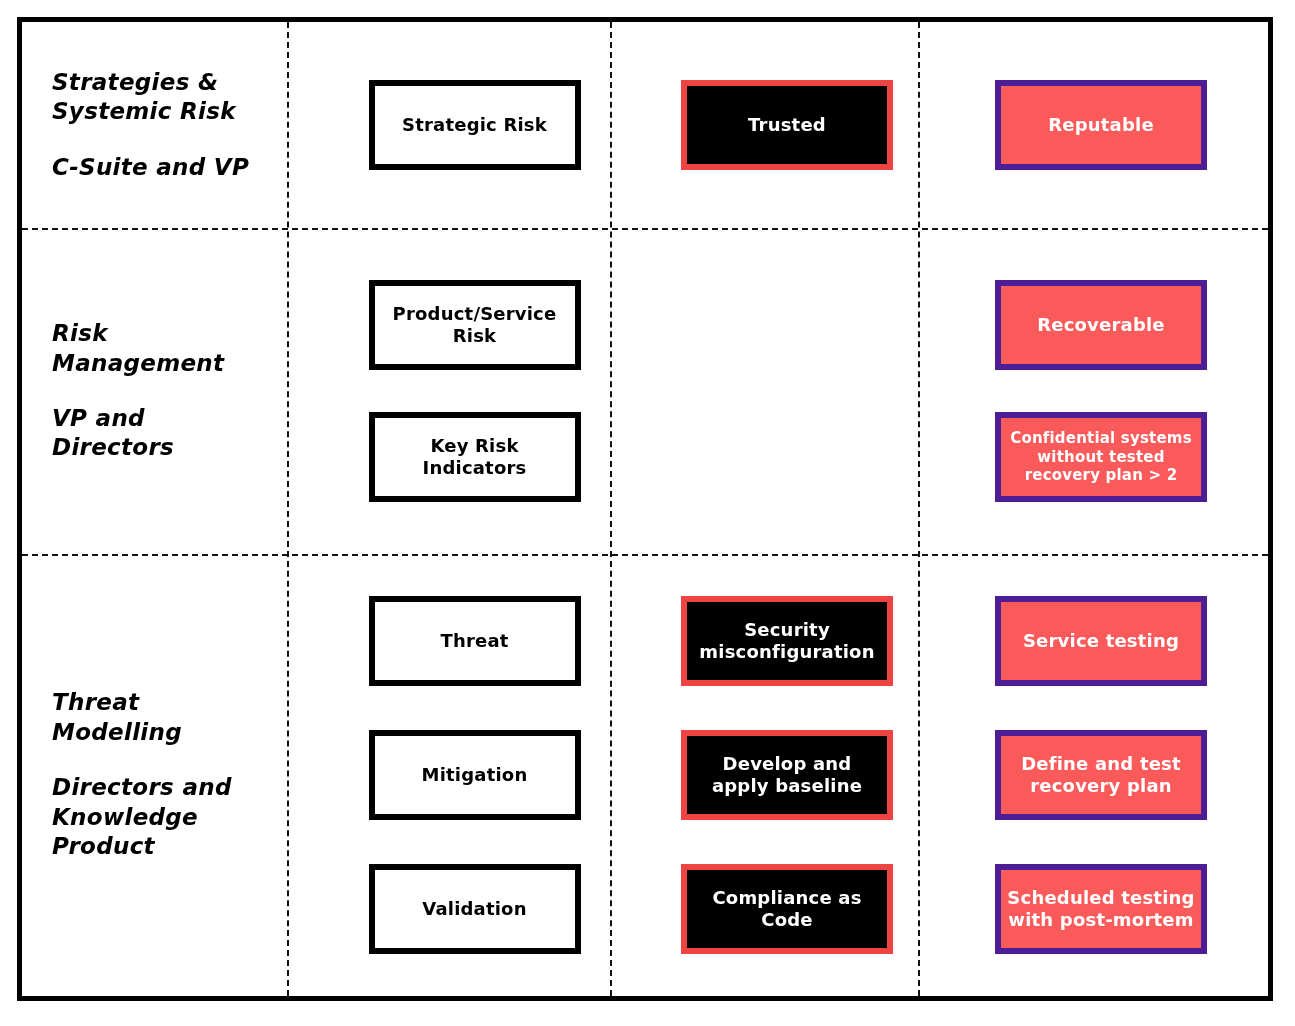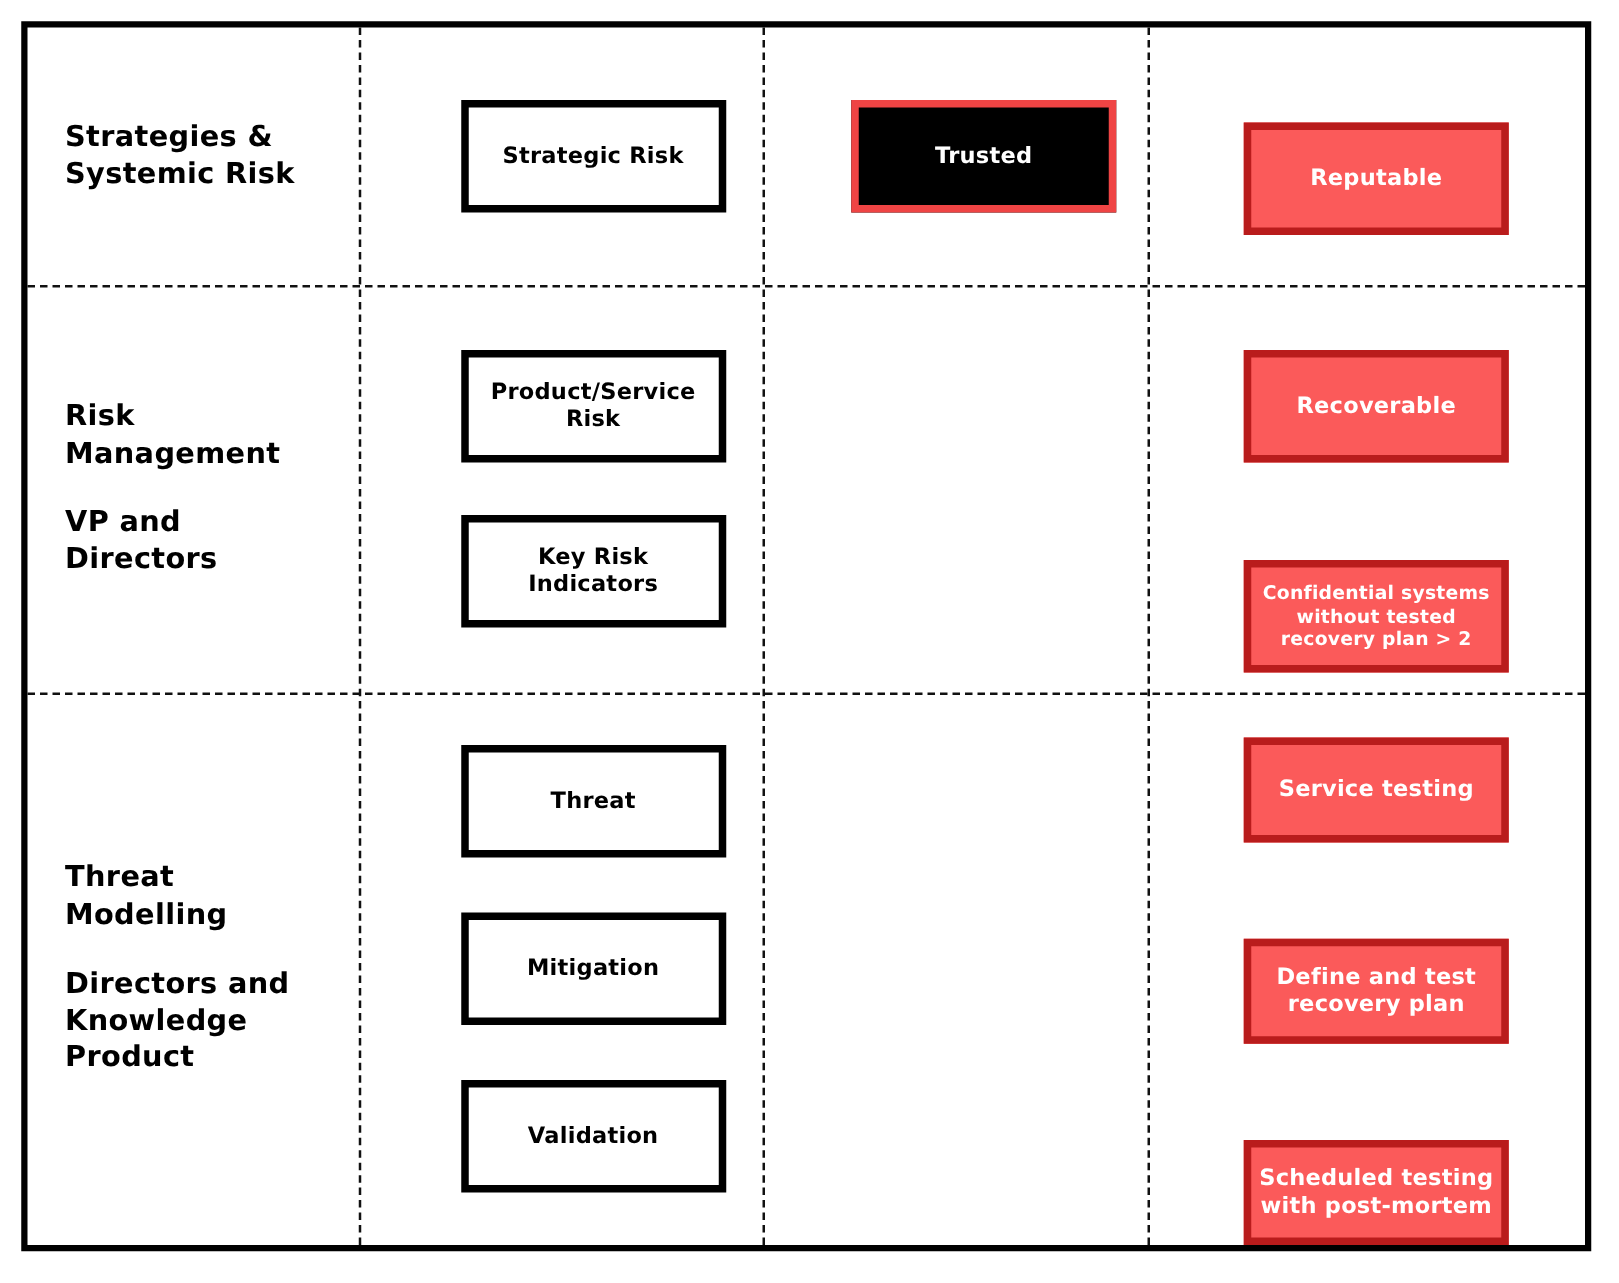--- a/index.html
+++ b/index.html
@@ -62,21 +62,21 @@
     display: flex;
     flex-direction: column;
     justify-content: center;
     gap: 26px;
     font-weight: bold;
     font-size: 23px;
     line-height: 1.28;
     color: #000000;
     letter-spacing: 0.3px;
   }
-  .row-label .lbl-line { white-space: pre-line; }
+  .row-label .lbl-line { white-space: pre-line; font-style: italic; }
 
   
   .col {
     position: absolute;
     top: 0;
     height: 100%;
     display: flex;
     flex-direction: column;
     justify-content: center;
     align-items: center;
@@ -119,25 +119,24 @@
   }
   
   .box.dark {
     border: 6px solid #ef4444;
     background: #000000;
     color: #ffffff;
     font-size: 18px;
   }
   
   .box.accent {
-    border: 6px solid #b91c1c;
+    border: 6px solid #4c1d95;
     background: #fb5a5a;
     color: #ffffff;
     font-size: 18px;
-    margin-top: 36px;
   }
 
   .box.small { font-size: 15px; line-height: 1.24; }
 
   
   .gap-r1 { height: 42px; }
   .gap-r2 { height: 44px; }
 
   #row-1 .cell-stack { justify-content: center; }
   #row-2 .cell-stack { justify-content: center; }
@@ -151,20 +150,21 @@
   <div class="vdiv" style="left:588px;"></div>
   <div class="vdiv" style="left:896px;"></div>
 
   <div class="hdiv" style="top:206px;"></div>
   <div class="hdiv" style="top:532px;"></div>
 
   <div class="row" id="row-0">
     <div class="row-label">
       <div class="lbl-line">Strategies &amp;
 Systemic Risk</div>
+      <div class="lbl-line">C-Suite and VP</div>
     </div>
     <div class="col col-1">
       <div class="cell-stack">
         <div class="box plain">Strategic Risk</div>
       </div>
     </div>
     <div class="col col-2">
       <div class="cell-stack">
         <div class="box dark">Trusted</div>
       </div>
@@ -213,20 +213,32 @@
     </div>
     <div class="col col-1">
       <div class="cell-stack">
         <div class="box plain">Threat</div>
         <div class="gap-r2"></div>
         <div class="box plain">Mitigation</div>
         <div class="gap-r2"></div>
         <div class="box plain">Validation</div>
       </div>
     </div>
+    <div class="col col-2">
+      <div class="cell-stack">
+        <div class="box dark">Security
+misconfiguration</div>
+        <div class="gap-r2"></div>
+        <div class="box dark">Develop and
+apply baseline</div>
+        <div class="gap-r2"></div>
+        <div class="box dark">Compliance as
+Code</div>
+      </div>
+    </div>
     <div class="col col-3">
       <div class="cell-stack">
         <div class="box accent">Service testing</div>
         <div class="gap-r2"></div>
         <div class="box accent">Define and test
 recovery plan</div>
         <div class="gap-r2"></div>
         <div class="box accent">Scheduled testing
 with post-mortem</div>
       </div>

